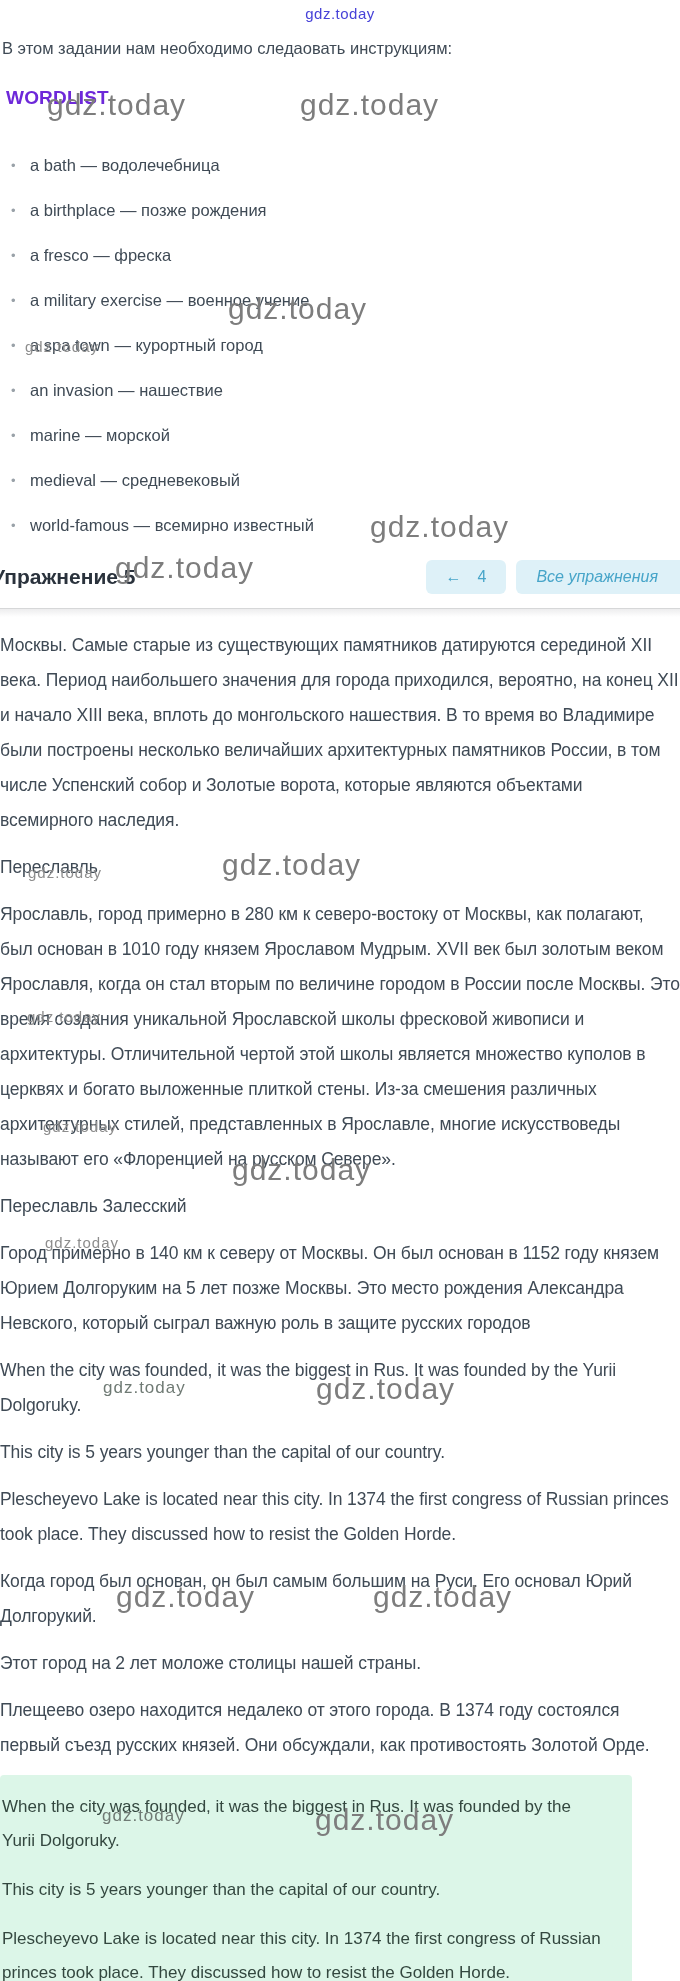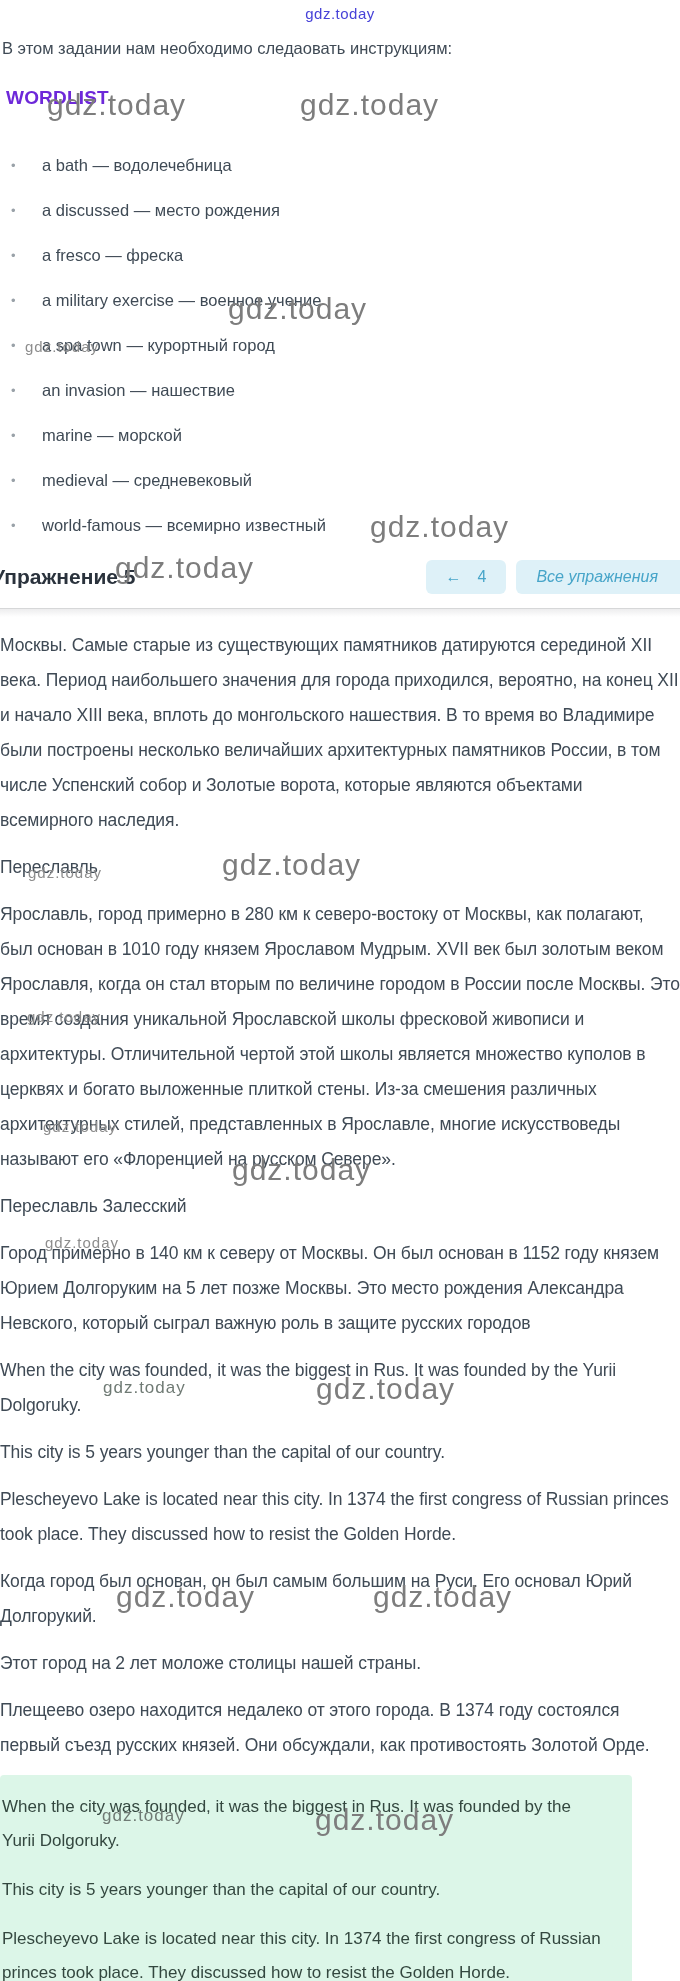--- a/index.html
+++ b/index.html
@@ -34,21 +34,21 @@
     font-size:19px;
     font-weight:bold;
     color:#6d28d9;
     letter-spacing:0.2px;
     font-family:"Liberation Sans", sans-serif;
   }
 
   ul.wordlist { list-style:none; margin:46px 0 0 0; padding:0; }
   ul.wordlist li {
     position:relative;
-    padding-left:42px;
+    padding-left:30px;
     margin-bottom:24px;
     font-size:16.5px;
     line-height:21px;
   }
   ul.wordlist li::before {
     content:"•";
     position:absolute;
     left:11px; top:0;
     color:#99a1a8;
     font-size:13px;
@@ -133,21 +133,21 @@
   <div class="top-link-row">
     <a class="top-link">gdz.today</a>
   </div>
 
   <p class="intro">В этом задании нам необходимо следаовать инструкциям:</p>
 
   <h2 class="wordlist-title">WORDLIST</h2>
 
   <ul class="wordlist">
     <li>a bath — водолечебница</li>
-    <li>a discussed — место рождения</li>
+    <li>a birthplace — позже рождения</li>
     <li>a fresco — фреска</li>
     <li>a military exercise — военное учение</li>
     <li>a spa town — курортный город</li>
     <li>an invasion — нашествие</li>
     <li>marine — морской</li>
     <li>medieval — средневековый</li>
     <li>world-famous — всемирно известный</li>
   </ul>
 
   <div class="exercise-row">

